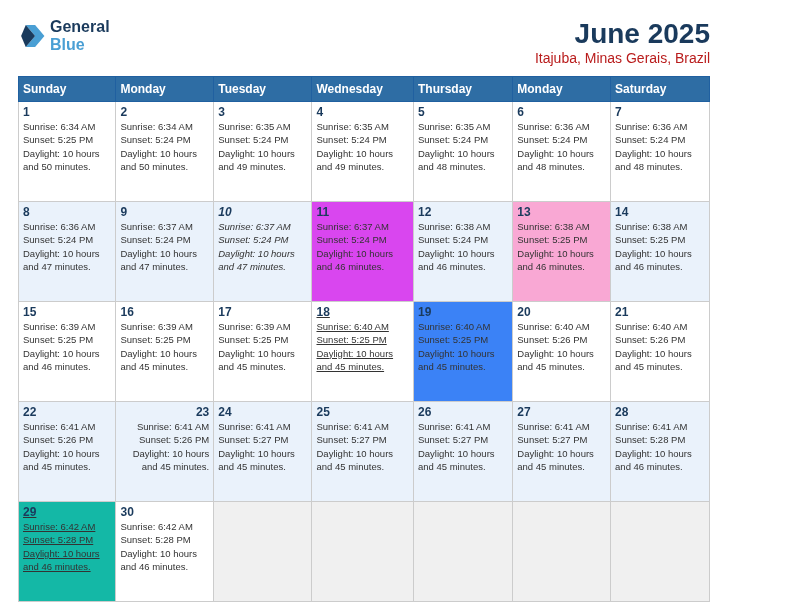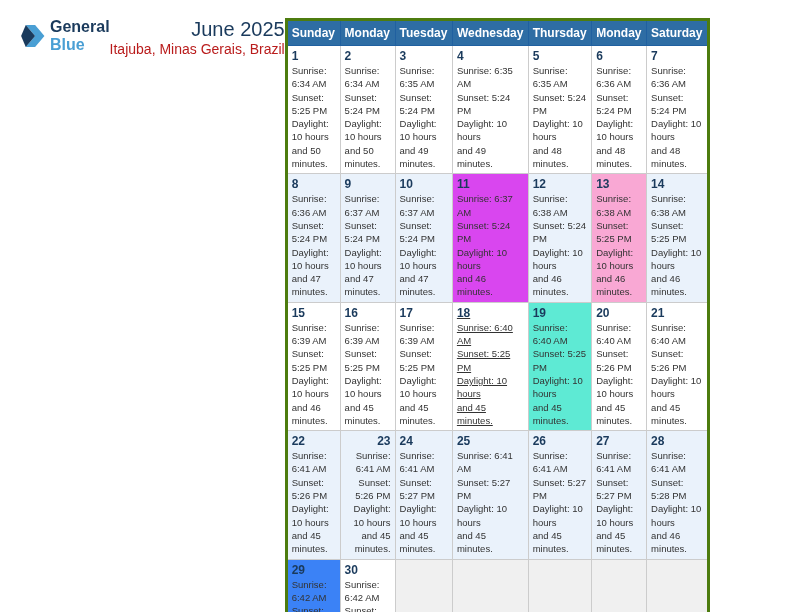--- a/index.html
+++ b/index.html
@@ -10,21 +10,21 @@
       font-family: Arial, sans-serif;
       font-size: 11px;
       color: #333;
       overflow: hidden;
     }
     .page {
       width: 728px;
       height: 612px;
       padding: 18px 18px 10px 18px;
       display: flex;
-      flex-direction: row;
+      flex-direction: column;
     }
     .header {
       display: flex;
       justify-content: space-between;
       align-items: flex-start;
       margin-bottom: 10px;
     }
     .logo {
       display: flex;
       align-items: center;
@@ -41,30 +41,30 @@
       margin-top: 24px;
     }
     .logo-icon {
       width: 28px;
       height: 28px;
     }
     .title-block {
       text-align: right;
     }
     .month-title {
-      font-size: 20px;
-      font-weight: normal;
+      font-size: 28px;
+      font-weight: bold;
       color: #1a3a5c;
     }
     .location-title {
       font-size: 14px;
       color: #b91c1c;
     }
     .calendar {
-      border: 3px solid #4d7c0f;
+      border: 1px solid #4d7c0f;
       border-collapse: collapse;
       width: 100%;
       flex: 1;
       padding-left: 44px;
     }
     .calendar th {
       background: #2e6da4;
       color: #fff;
       font-weight: bold;
       font-size: 12px;
@@ -191,21 +191,21 @@
 Daylight: 10 hours
 and 47 minutes.</div>
           </td>
           <td style="background-color: rgb(234, 242, 251);">
             <span class="day-num">9</span>
             <div class="day-info" style="white-space: pre-line;">Sunrise: 6:37 AM
 Sunset: 5:24 PM
 Daylight: 10 hours
 and 47 minutes.</div>
           </td>
-          <td style="background-color: rgb(234, 242, 251);">
+          <td style="background-color: rgb(234, 242, 251); font-style: italic;">
             <span class="day-num">10</span>
             <div class="day-info" style="white-space: pre-line;">Sunrise: 6:37 AM
 Sunset: 5:24 PM
 Daylight: 10 hours
 and 47 minutes.</div>
           </td>
           <td style="background-color: #d946ef;">
             <span class="day-num">11</span>
             <div class="day-info" style="white-space: pre-line;">Sunrise: 6:37 AM
 Sunset: 5:24 PM
@@ -256,21 +256,21 @@
 Daylight: 10 hours
 and 45 minutes.</div>
           </td>
           <td style="background-color: rgb(255, 255, 255); text-decoration: underline;">
             <span class="day-num">18</span>
             <div class="day-info" style="white-space: pre-line;">Sunrise: 6:40 AM
 Sunset: 5:25 PM
 Daylight: 10 hours
 and 45 minutes.</div>
           </td>
-          <td style="background-color: #5eead4; margin-left: 48px;">
+          <td style="background-color: #3b82f6; margin-left: 48px;">
             <span class="day-num">19</span>
             <div class="day-info" style="white-space: pre-line;">Sunrise: 6:40 AM
 Sunset: 5:25 PM
 Daylight: 10 hours
 and 45 minutes.</div>
           </td>
           <td style="background-color: rgb(255, 255, 255);">
             <span class="day-num">20</span>
             <div class="day-info" style="white-space: pre-line;">Sunrise: 6:40 AM
 Sunset: 5:26 PM
@@ -330,21 +330,21 @@
           </td>
           <td style="background-color: rgb(234, 242, 251);">
             <span class="day-num">28</span>
             <div class="day-info" style="white-space: pre-line;">Sunrise: 6:41 AM
 Sunset: 5:28 PM
 Daylight: 10 hours
 and 46 minutes.</div>
           </td>
         </tr>
         <tr style="background-color: rgb(255, 255, 255);">
-          <td style="background-color: #3b82f6;">
+          <td style="background-color: #14b8a6; text-decoration: underline;">
             <span class="day-num">29</span>
             <div class="day-info" style="white-space: pre-line;">Sunrise: 6:42 AM
 Sunset: 5:28 PM
 Daylight: 10 hours
 and 46 minutes.</div>
           </td>
           <td style="background-color: rgb(255, 255, 255);">
             <span class="day-num">30</span>
             <div class="day-info" style="white-space: pre-line;">Sunrise: 6:42 AM
 Sunset: 5:28 PM

